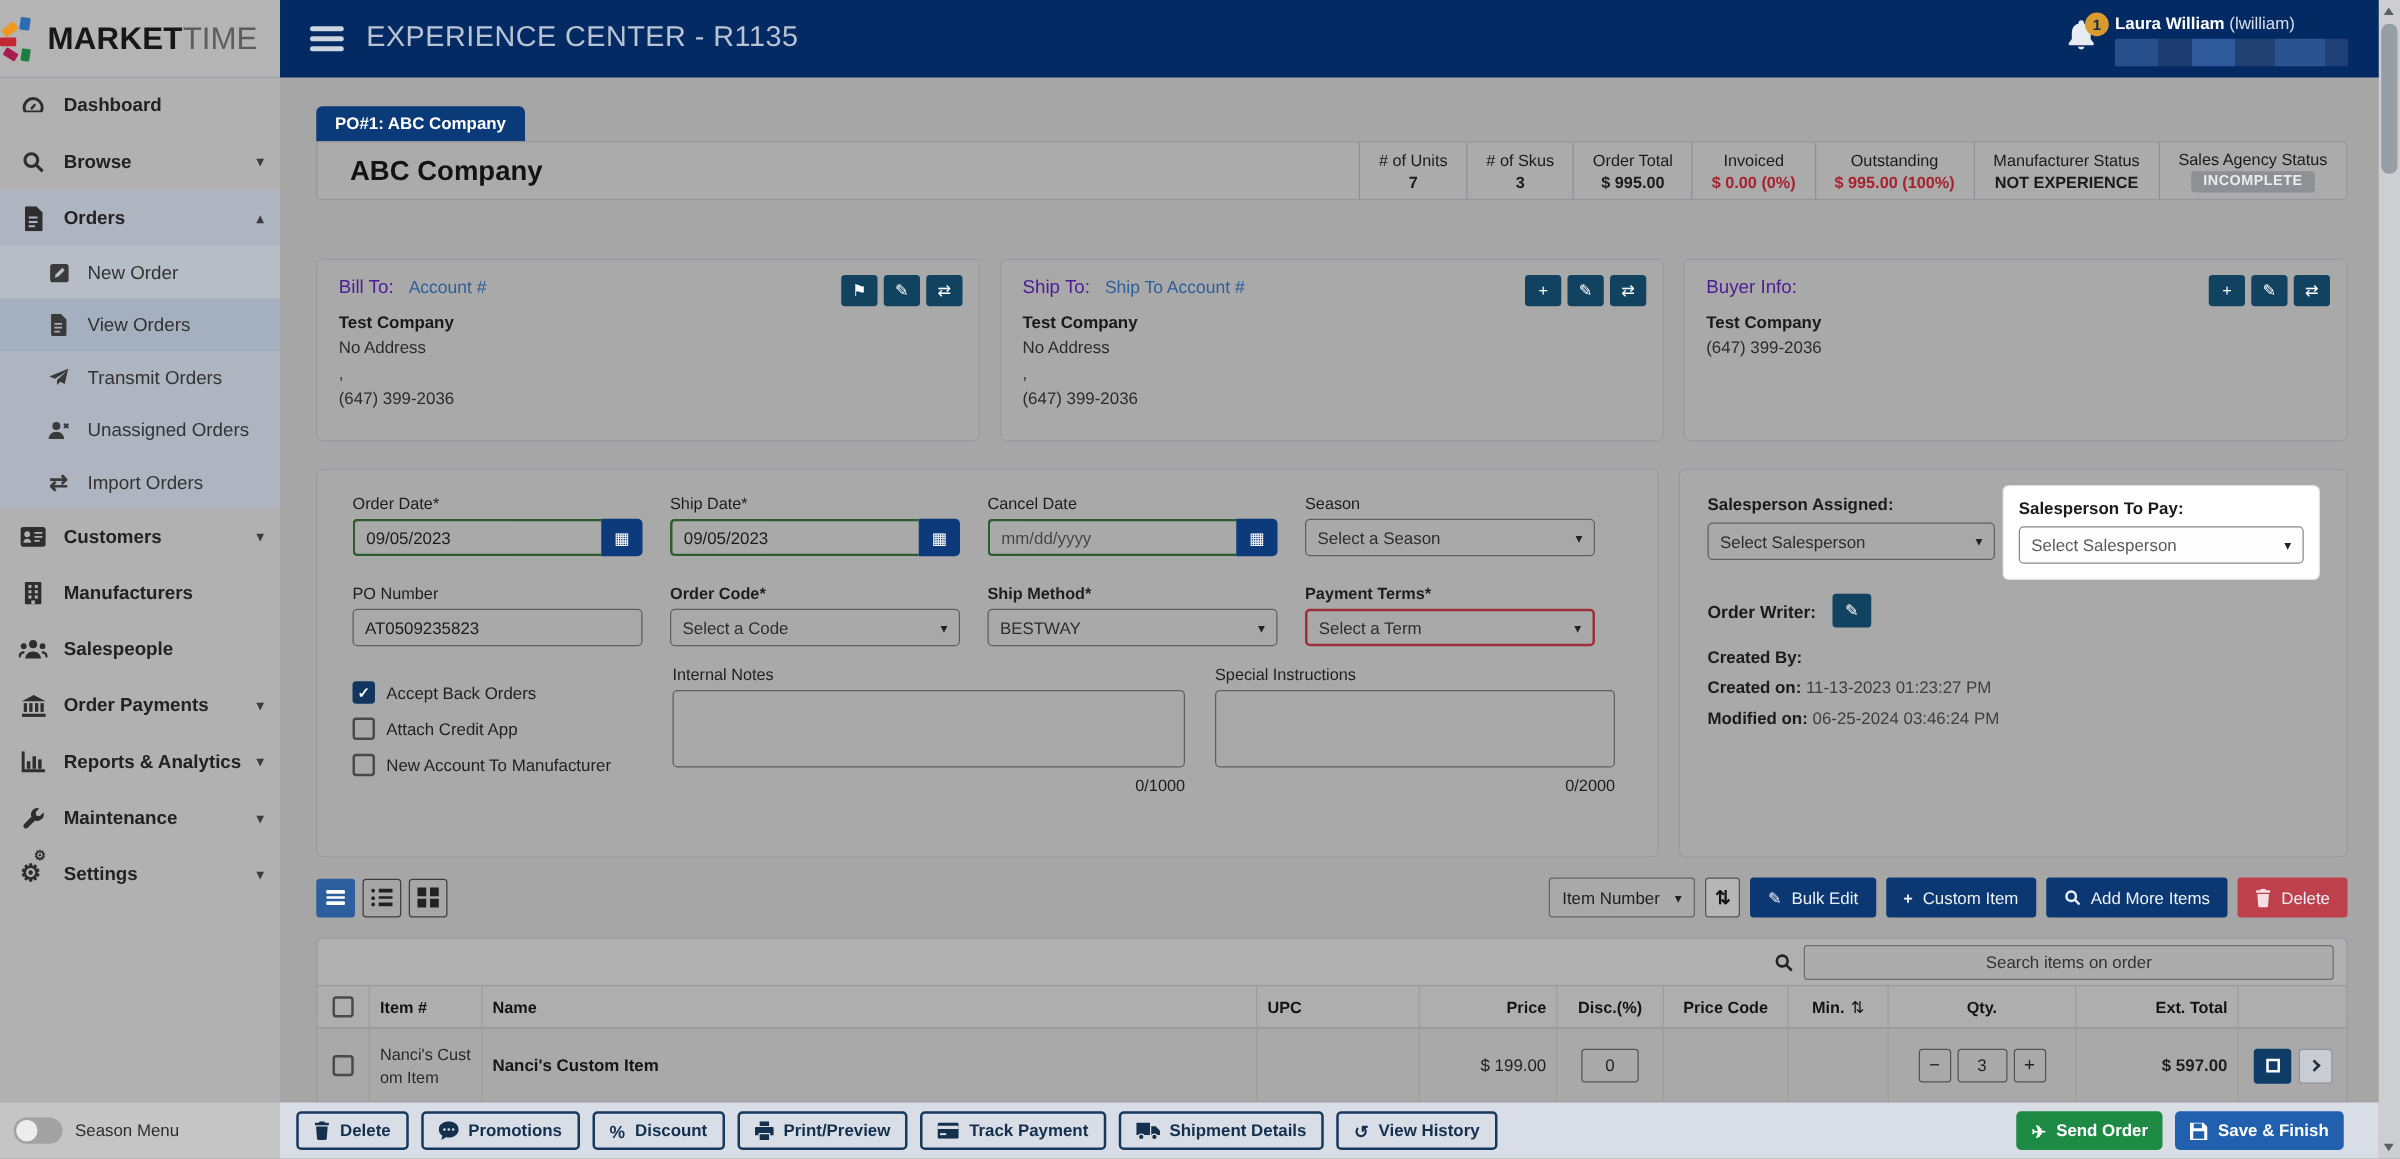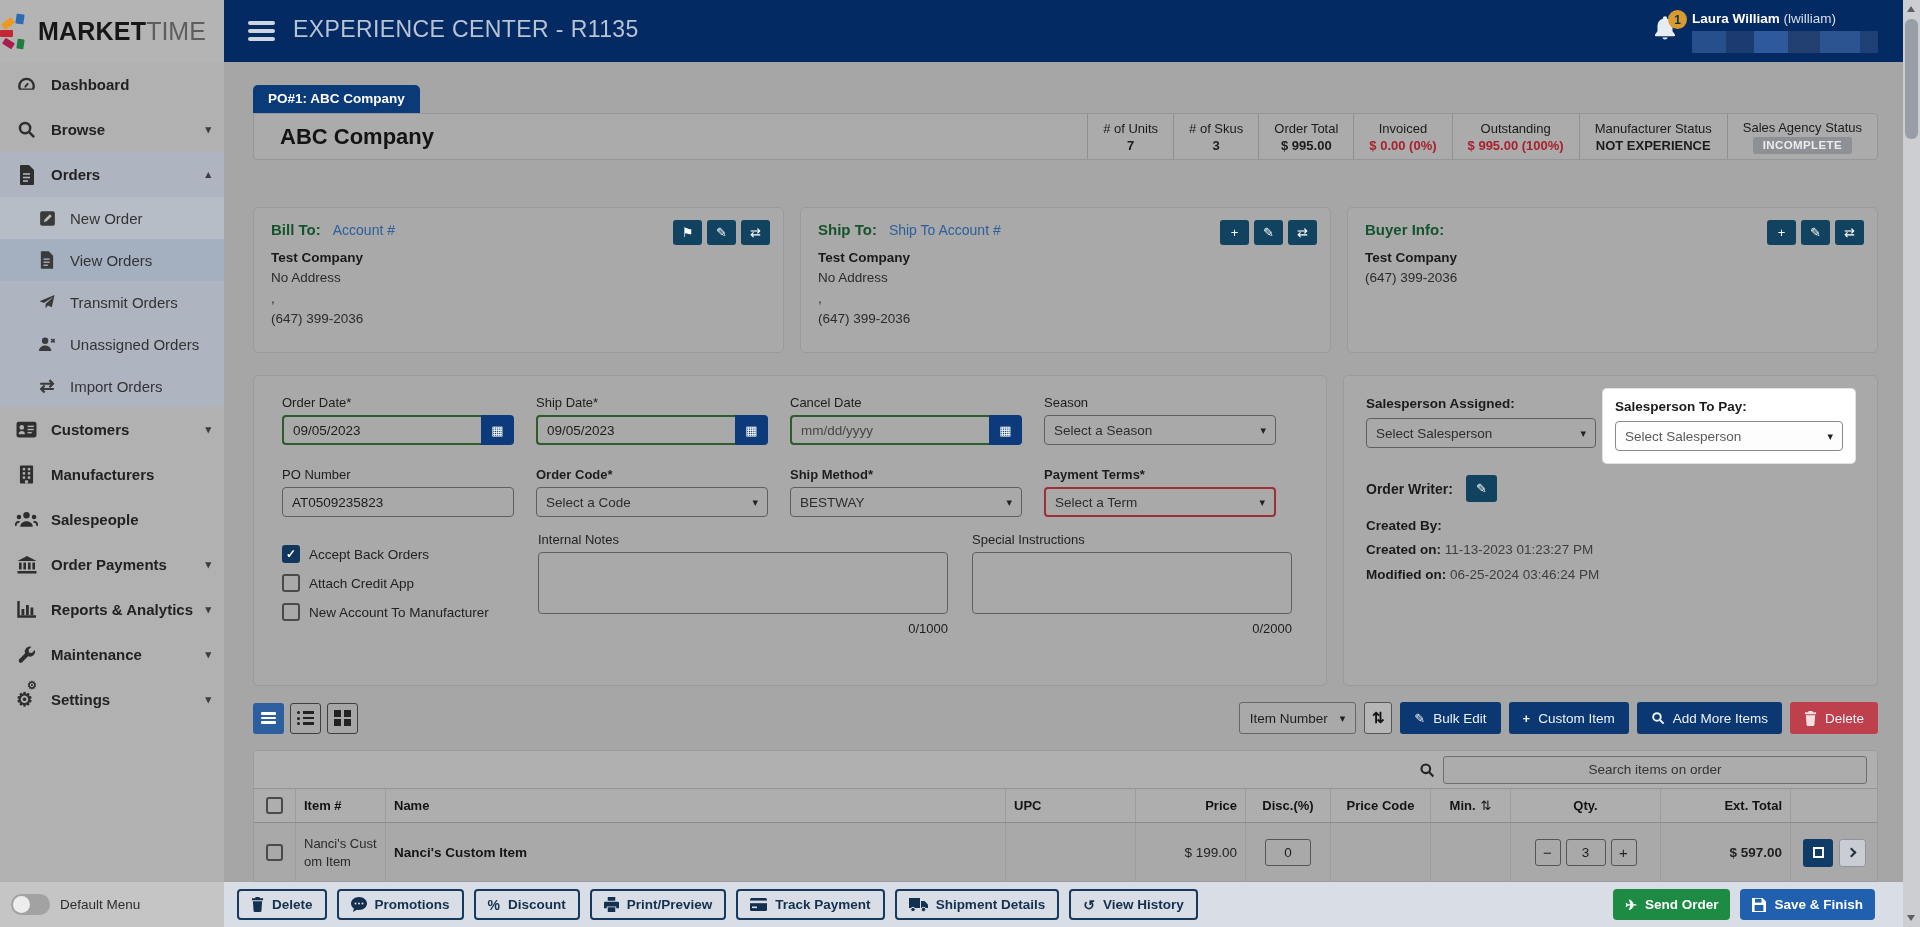--- a/index.html
+++ b/index.html
@@ -59,21 +59,21 @@
   .company-name { align-self:center; margin-left:26px; font-size:22px; font-weight:700; color:#131313; white-space:nowrap; }
   .stats { margin-left:auto; display:flex; }
   .stat { padding:5px 15px; border-left:1px solid #8e9094; display:flex; flex-direction:column; justify-content:center; align-items:center; text-align:center; font-size:13px; color:#1b1b1b; gap:2px; white-space:nowrap; }
   .stat .v { font-weight:700; }
   .stat .v.red { color:#a8212e; }
   .badge { background:#8d9094; color:#ececec; font-weight:700; font-size:11.5px; padding:2.5px 10px; border-radius:3px; letter-spacing:.4px; }
   
   .addr-row { position:absolute; left:29px; top:145px; width:1625px; height:146px; display:flex; gap:16px; }
   .addr-panel { flex:1; background:#a9a9a9; border:1px solid #989ba0; border-radius:5px; padding:13px 17px; position:relative; }
   .addr-head { display:flex; align-items:baseline; gap:12px; }
-  .addr-title { font-size:15px; font-weight:700; color:#14532d; }
+  .addr-title { font-size:15px; font-weight:400; color:#4c1d95; }
   .addr-link { font-size:14px; color:#2d5f9a; cursor:pointer; }
   .addr-icons { position:absolute; right:13px; top:12px; display:flex; gap:5px; }
   .icon-btn { width:29px; height:25px; background:#11425f; border-radius:3px; color:#fff; display:flex; align-items:center; justify-content:center; font-size:13px; cursor:pointer; }
   .addr-body { margin-top:10px; font-size:13.5px; color:#2b2b2b; line-height:1.5; }
   .addr-body .co { font-weight:700; color:#1a1a1a; }
   
   .detail-panel { position:absolute; left:29px; top:313px; width:1074px; height:311px; background:#a9a9a9; border:1px solid #989ba0; border-radius:5px; padding:19px 28px; }
   .form-grid { display:grid; grid-template-columns:repeat(4,232px); column-gap:29px; row-gap:13px;gap:22px; }
   .field label { display:block; font-size:13px; color:#1d1d1d; margin-bottom:5px; }
   .field label.b { font-weight:700; }
@@ -365,21 +365,21 @@
       </span>
     <span>Settings</span>
     <span class="chev">▾</span>
   </div>
 </div>
 
 <div class="sidebar-footer">
   <div class="toggle">
       <span class="knob"></span>
     </div>
-  <span class="toggle-label">Default Menu</span>
+  <span class="toggle-label">Season Menu</span>
 </div>
 
 <div class="main">
 
   <div class="po-tab">PO#1: ABC Company</div>
 
   <div class="company-panel">
     <div class="company-name">ABC Company</div>
     <div class="stats">
       <div class="stat">

